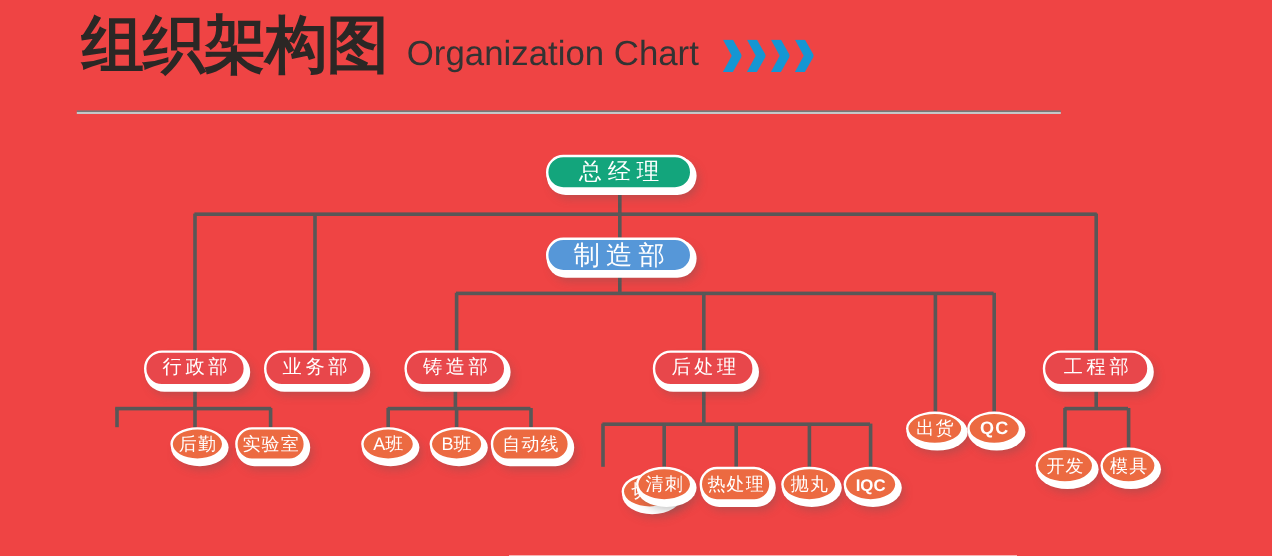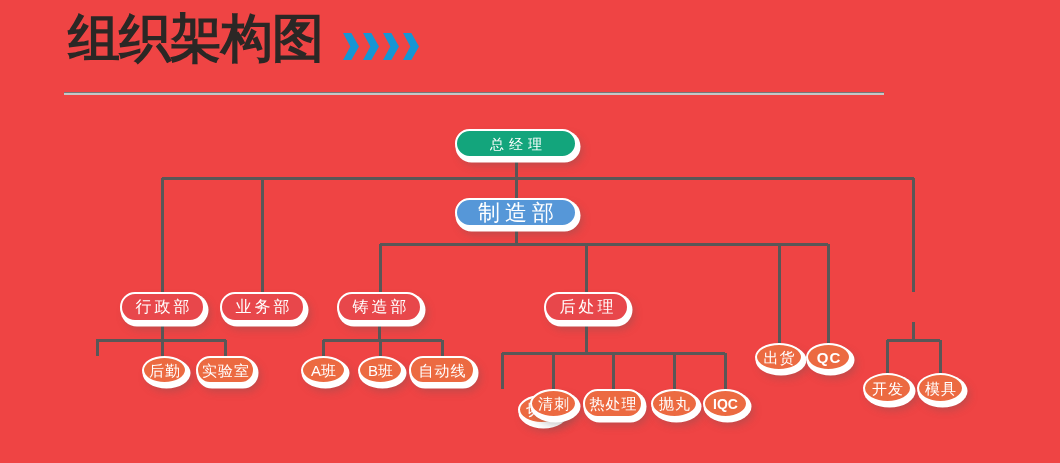--- a/index.html
+++ b/index.html
@@ -40,20 +40,21 @@
   .blue{background:var(--blue,#5697d8);}
   .red{background:var(--red,#e8474b);}
   .orange{background:var(--orange,#ec6a41);}
 </style>
 </head>
 <body>
 
 <div id="canvas">
   <div id="header">
     <div id="title-zh">组织架构图</div>
+    <div id="title-en">Organization Chart</div>
     <div id="chevrons">
         <span class="chevron"></span>
         <span class="chevron"></span>
         <span class="chevron"></span>
         <span class="chevron"></span>
       </div>
   </div>
   <div id="rule"></div>
   <div id="diagram">
       <div class="line" style="left: 514.5px; top: 158px; width: 3px; height: 20px;"></div>
@@ -82,26 +83,27 @@
       <div class="line" style="left: 502px; top: 351.5px; width: 223px; height: 3px;"></div>
       <div class="line" style="left: 500.5px; top: 353px; width: 3px; height: 36px;"></div>
       <div class="line" style="left: 551.5px; top: 353px; width: 3px; height: 36px;"></div>
       <div class="line" style="left: 611.5px; top: 353px; width: 3px; height: 36px;"></div>
       <div class="line" style="left: 672.5px; top: 353px; width: 3px; height: 36px;"></div>
       <div class="line" style="left: 723.5px; top: 353px; width: 3px; height: 36px;"></div>
       <div class="line" style="left: 911.5px; top: 322px; width: 3px; height: 18px;"></div>
       <div class="line" style="left: 887px; top: 338.5px; width: 53px; height: 3px;"></div>
       <div class="line" style="left: 885.5px; top: 340px; width: 3px; height: 33px;"></div>
       <div class="line" style="left: 938.5px; top: 340px; width: 3px; height: 33px;"></div>
-      <div class="node green stadium" style="left: 455px; top: 129px; width: 122px; height: 29px; font-size: 14px; letter-spacing: 5px; padding-left: 5px;">总经理</div>
+      <div class="node green stadium" style="left: 455px; top: 129px; width: 122px; height: 29px; font-size: 19px; letter-spacing: 5px; padding-left: 5px;">总经理</div>
       <div class="node blue stadium" style="left: 455px; top: 198px; width: 122px; height: 29px; font-size: 22px; letter-spacing: 5px; padding-left: 5px;">制造部</div>
       <div class="node red stadium" style="left: 220px; top: 292px; width: 85px; height: 30px; font-size: 16px; letter-spacing: 3px; padding-left: 3px;">业务部</div>
       <div class="node red stadium" style="left: 120px; top: 292px; width: 85px; height: 30px; font-size: 16px; letter-spacing: 3px; padding-left: 3px;">行政部</div>
       <div class="node red stadium" style="left: 337px; top: 292px; width: 85px; height: 30px; font-size: 16px; letter-spacing: 3px; padding-left: 3px;">铸造部</div>
       <div class="node red stadium" style="left: 544px; top: 292px; width: 85px; height: 30px; font-size: 16px; letter-spacing: 3px; padding-left: 3px;">后处理</div>
+      <div class="node red stadium" style="left: 869px; top: 292px; width: 89px; height: 30px; font-size: 16px; letter-spacing: 3px; padding-left: 3px;">工程部</div>
       <div class="node orange oval" style="left: 755px; top: 343px; width: 48px; height: 28px; font-size: 15px; letter-spacing: 1px; padding-left: 1px;">出货</div>
       <div class="node orange oval" style="left: 806px; top: 343px; width: 45px; height: 28px; font-size: 15px; letter-spacing: 1px; padding-left: 1px; font-weight: 700;">QC</div>
       <div class="node orange oval" style="left: 142px; top: 356px; width: 45px; height: 28px; font-size: 15px; letter-spacing: 1px; padding-left: 1px;">后勤</div>
       <div class="node orange stadium" style="left: 196px; top: 356px; width: 59px; height: 28px; font-size: 15px; letter-spacing: 1px; padding-left: 1px;">实验室</div>
       <div class="node orange oval" style="left: 301px; top: 356px; width: 45px; height: 28px; font-size: 15px;">A班</div>
       <div class="node orange oval" style="left: 358px; top: 356px; width: 45px; height: 28px; font-size: 15px;">B班</div>
       <div class="node orange stadium" style="left: 409px; top: 356px; width: 66px; height: 28px; font-size: 15px; letter-spacing: 1px; padding-left: 1px;">自动线</div>
       <div class="node orange oval" style="left: 479px; top: 395px; width: 47px; height: 29px; font-size: 15px; letter-spacing: 1px; padding-left: 1px; margin-left: 39px;">切口</div>
       <div class="node orange oval" style="left: 530px; top: 389px; width: 47px; height: 29px; font-size: 15px; letter-spacing: 1px; padding-left: 1px;">清刺</div>
       <div class="node orange stadium" style="left: 583px; top: 389px; width: 60px; height: 29px; font-size: 15px; letter-spacing: 1px; padding-left: 1px; text-align: right;">热处理</div>

